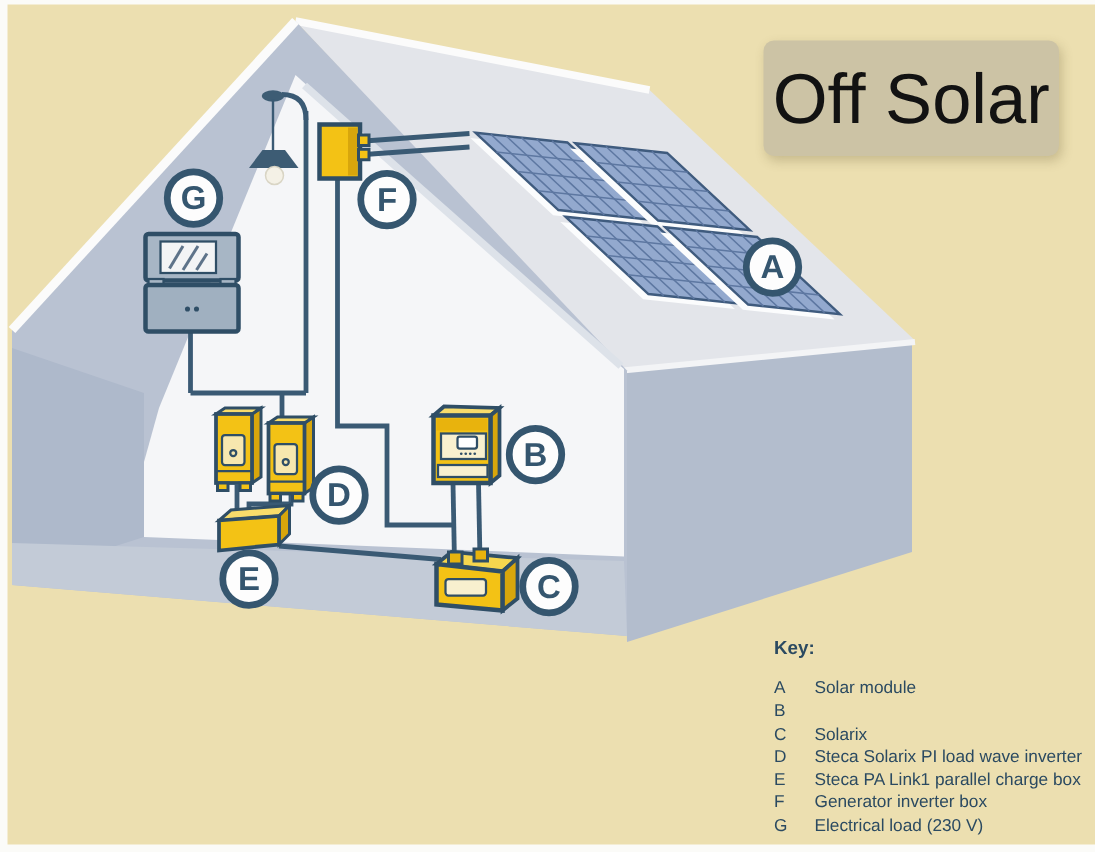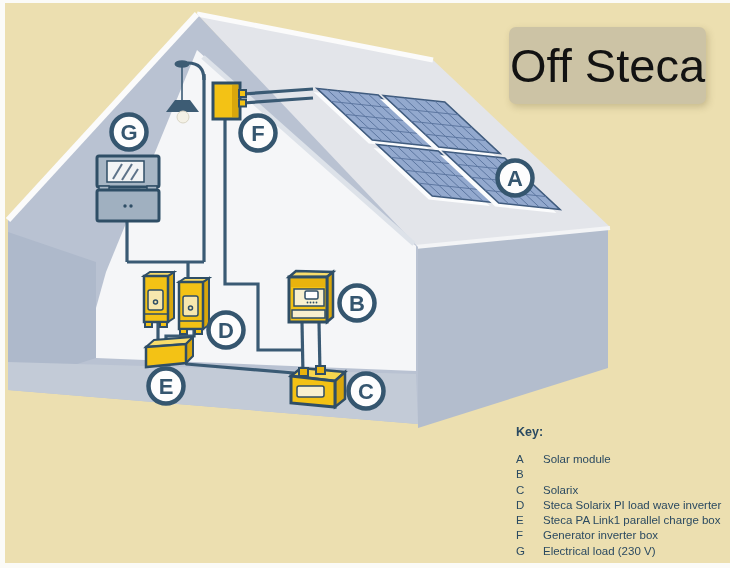--- a/index.html
+++ b/index.html
@@ -228,21 +228,21 @@
           <text x="258" y="140.5" text-anchor="middle" font-family="&quot;Liberation Sans&quot;, sans-serif" font-size="22" font-weight="bold" fill="#35566f">F</text>
         </g>
         <g>
           <circle cx="129" cy="132" r="17.5" fill="#fdfdfd" stroke="#35566f" stroke-width="4.5"></circle>
           <text x="129" y="139.5" text-anchor="middle" font-family="&quot;Liberation Sans&quot;, sans-serif" font-size="22" font-weight="bold" fill="#35566f">G</text>
         </g>
       </g>
   </svg>
 
   <div id="title-box">
-    <span id="title-text">Off Steca</span>
+    <span id="title-text">Off Solar</span>
   </div>
 
   <div id="key-panel">
     <div id="key-heading">Key:</div>
     <div class="key-row">
       <span class="key-letter">A</span>
       <span class="key-label">Solar module</span>
     </div>
     <div class="key-row">
       <span class="key-letter">B</span>

